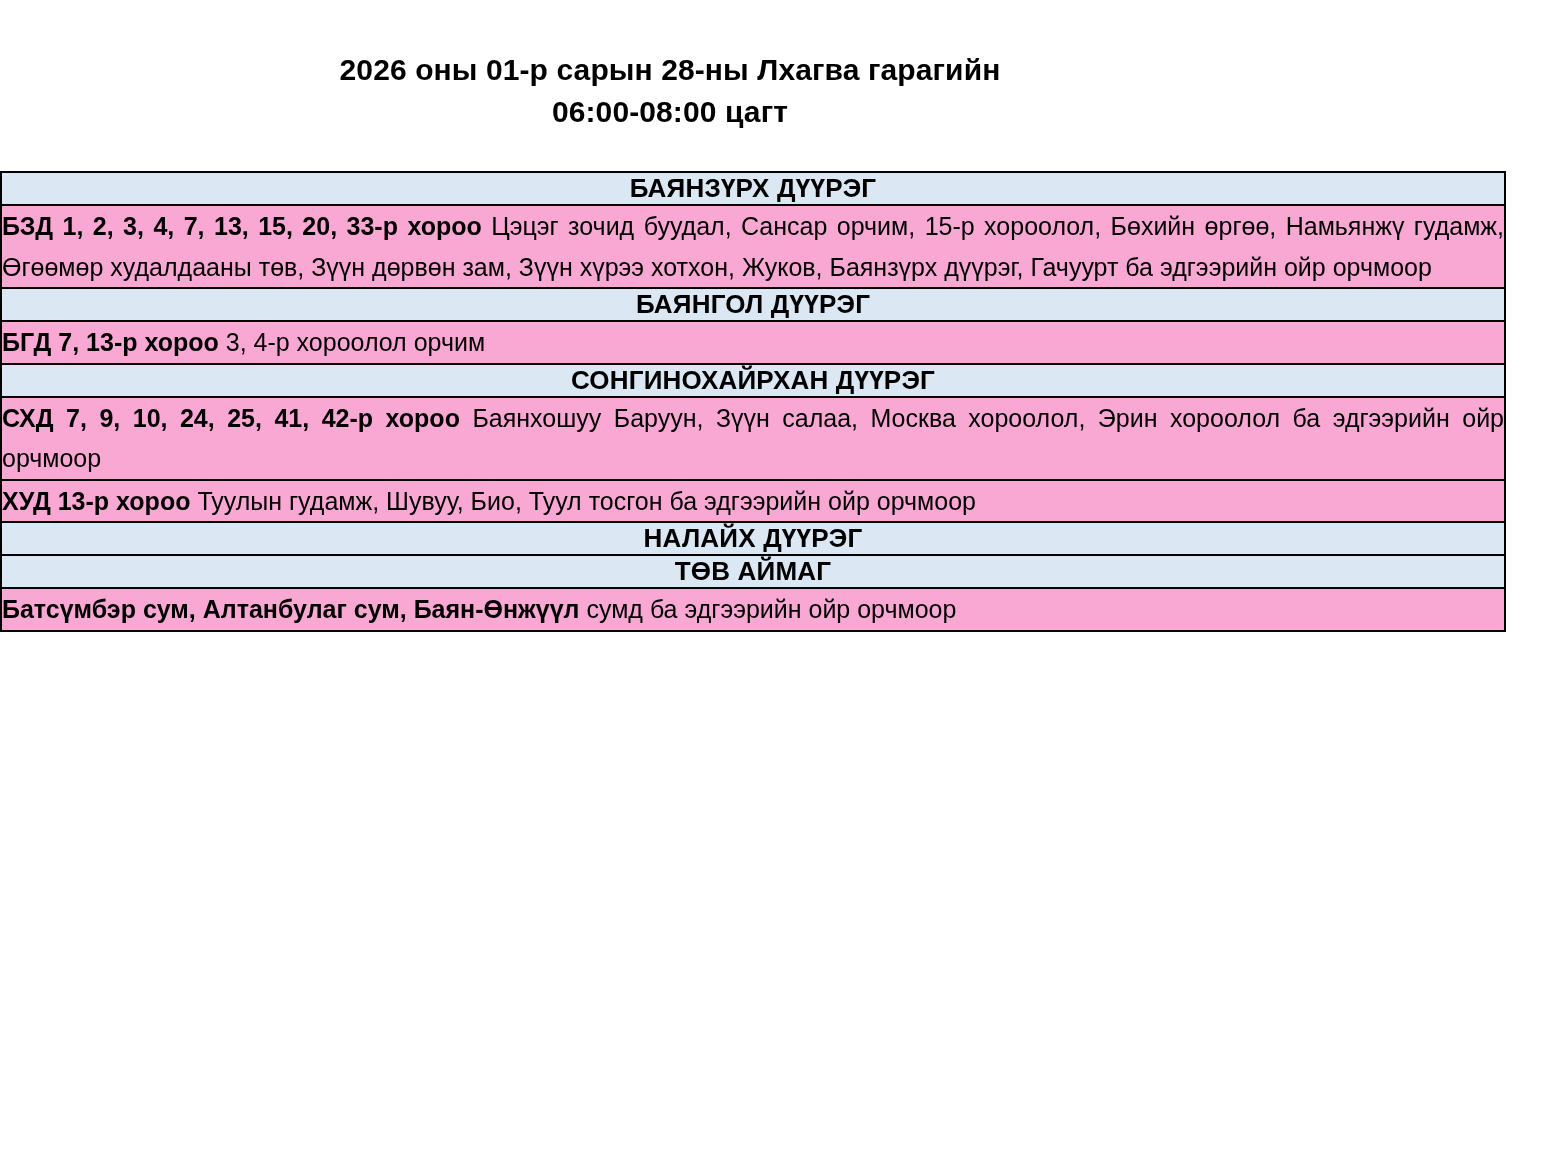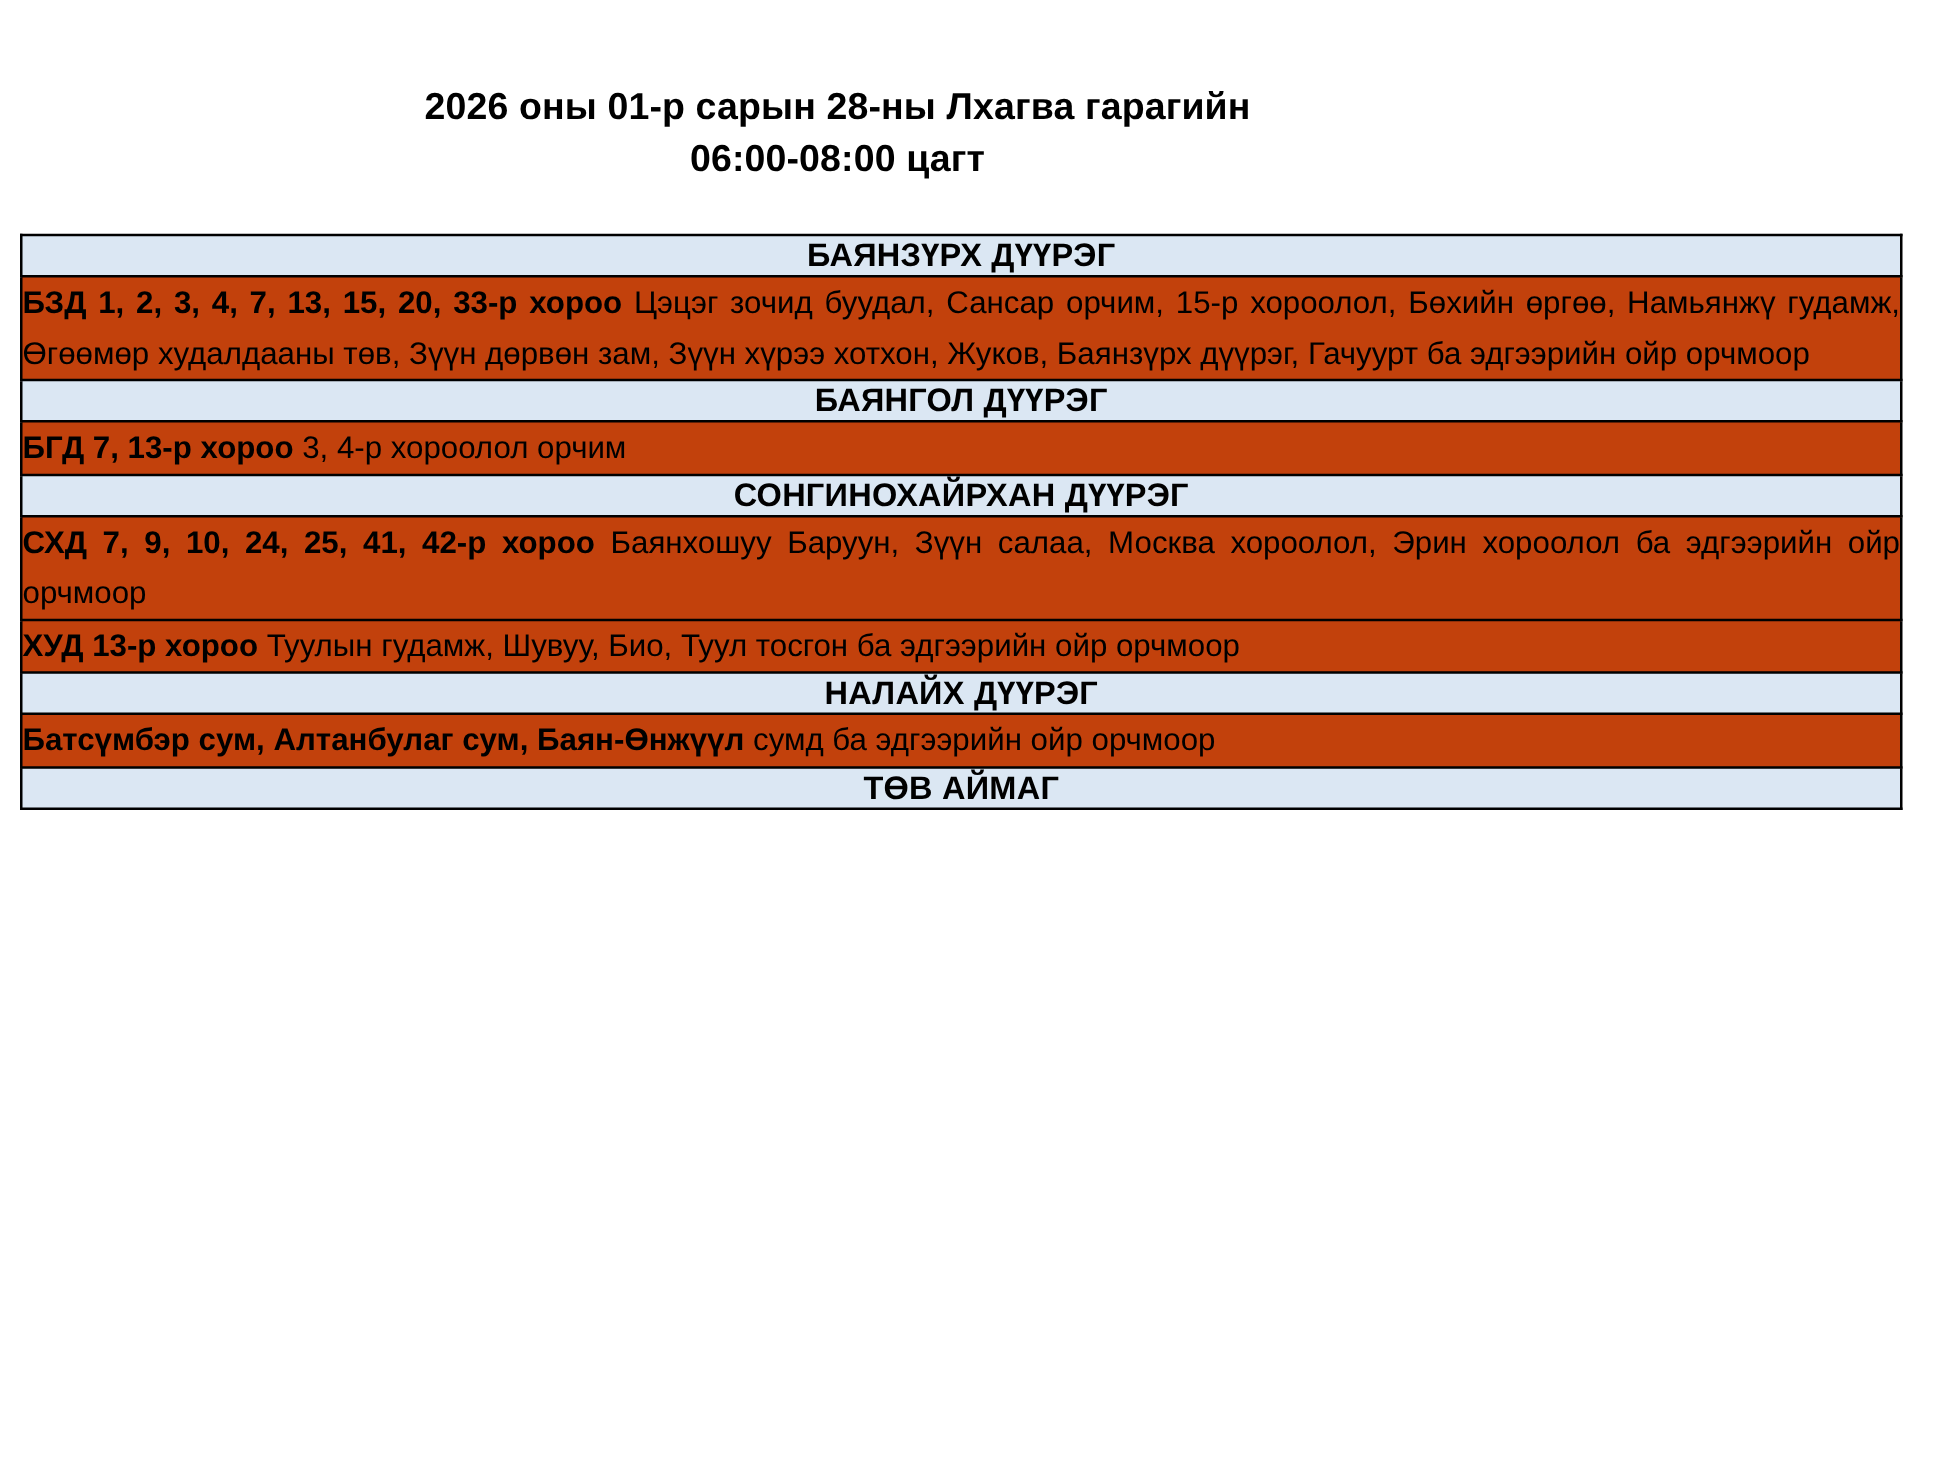--- a/index.html
+++ b/index.html
@@ -11,21 +11,21 @@
     width: 1568px;
     height: 1175px;
     font-family: "Liberation Sans", sans-serif;
     color: #000000;
     -webkit-font-smoothing: antialiased;
   }
   .page {
     width: 1340px;
     height: 1175px;
     box-sizing: border-box;
-    padding: 16px;
+    padding: 0;
     position: relative;
   }
   .title-block {
     text-align: center;
     padding-top: 55px;
   }
   .title-line {
     font-size: 30px;
     font-weight: bold;
     line-height: 1.0;
@@ -48,21 +48,21 @@
   td.district-head {
     background: #dbe7f3;
     text-align: center;
     font-weight: bold;
     font-size: 26px;
     padding: 10px 6px 11px 6px;
     letter-spacing: 0.2px;
     margin-top: 31px;
   }
   td.district-body {
-    background: #c2410c;
+    background: #f9a8d4;
     font-size: 25px;
     line-height: 1.62;
     padding: 10px 14px 13px 14px;
     text-align: justify;
     text-justify: inter-word;
     hyphens: none;
   }
   td.district-body .khoroo {
     font-weight: bold;
     white-space: normal;
@@ -118,24 +118,24 @@
           <span class="khoroo">ХУД 13-р хороо </span>
           <span class="places">Туулын гудамж, Шувуу, Био, Туул тосгон ба эдгээрийн ойр орчмоор</span>
         </td>
       </tr>
 
       <tr>
         <td class="district-head">НАЛАЙХ ДҮҮРЭГ</td>
       </tr>
 
       <tr>
+        <td class="district-head">ТӨВ АЙМАГ</td>
+      </tr>
+      <tr>
         <td class="district-body">
           <span class="khoroo">Батсүмбэр сум, Алтанбулаг сум, Баян-Өнжүүл </span>
           <span class="places">сумд ба эдгээрийн ойр орчмоор</span>
         </td>
-      </tr>
-      <tr>
-        <td class="district-head">ТӨВ АЙМАГ</td>
       </tr>
     </tbody>
   </table>
 
 </div>
 
 </body></html>

